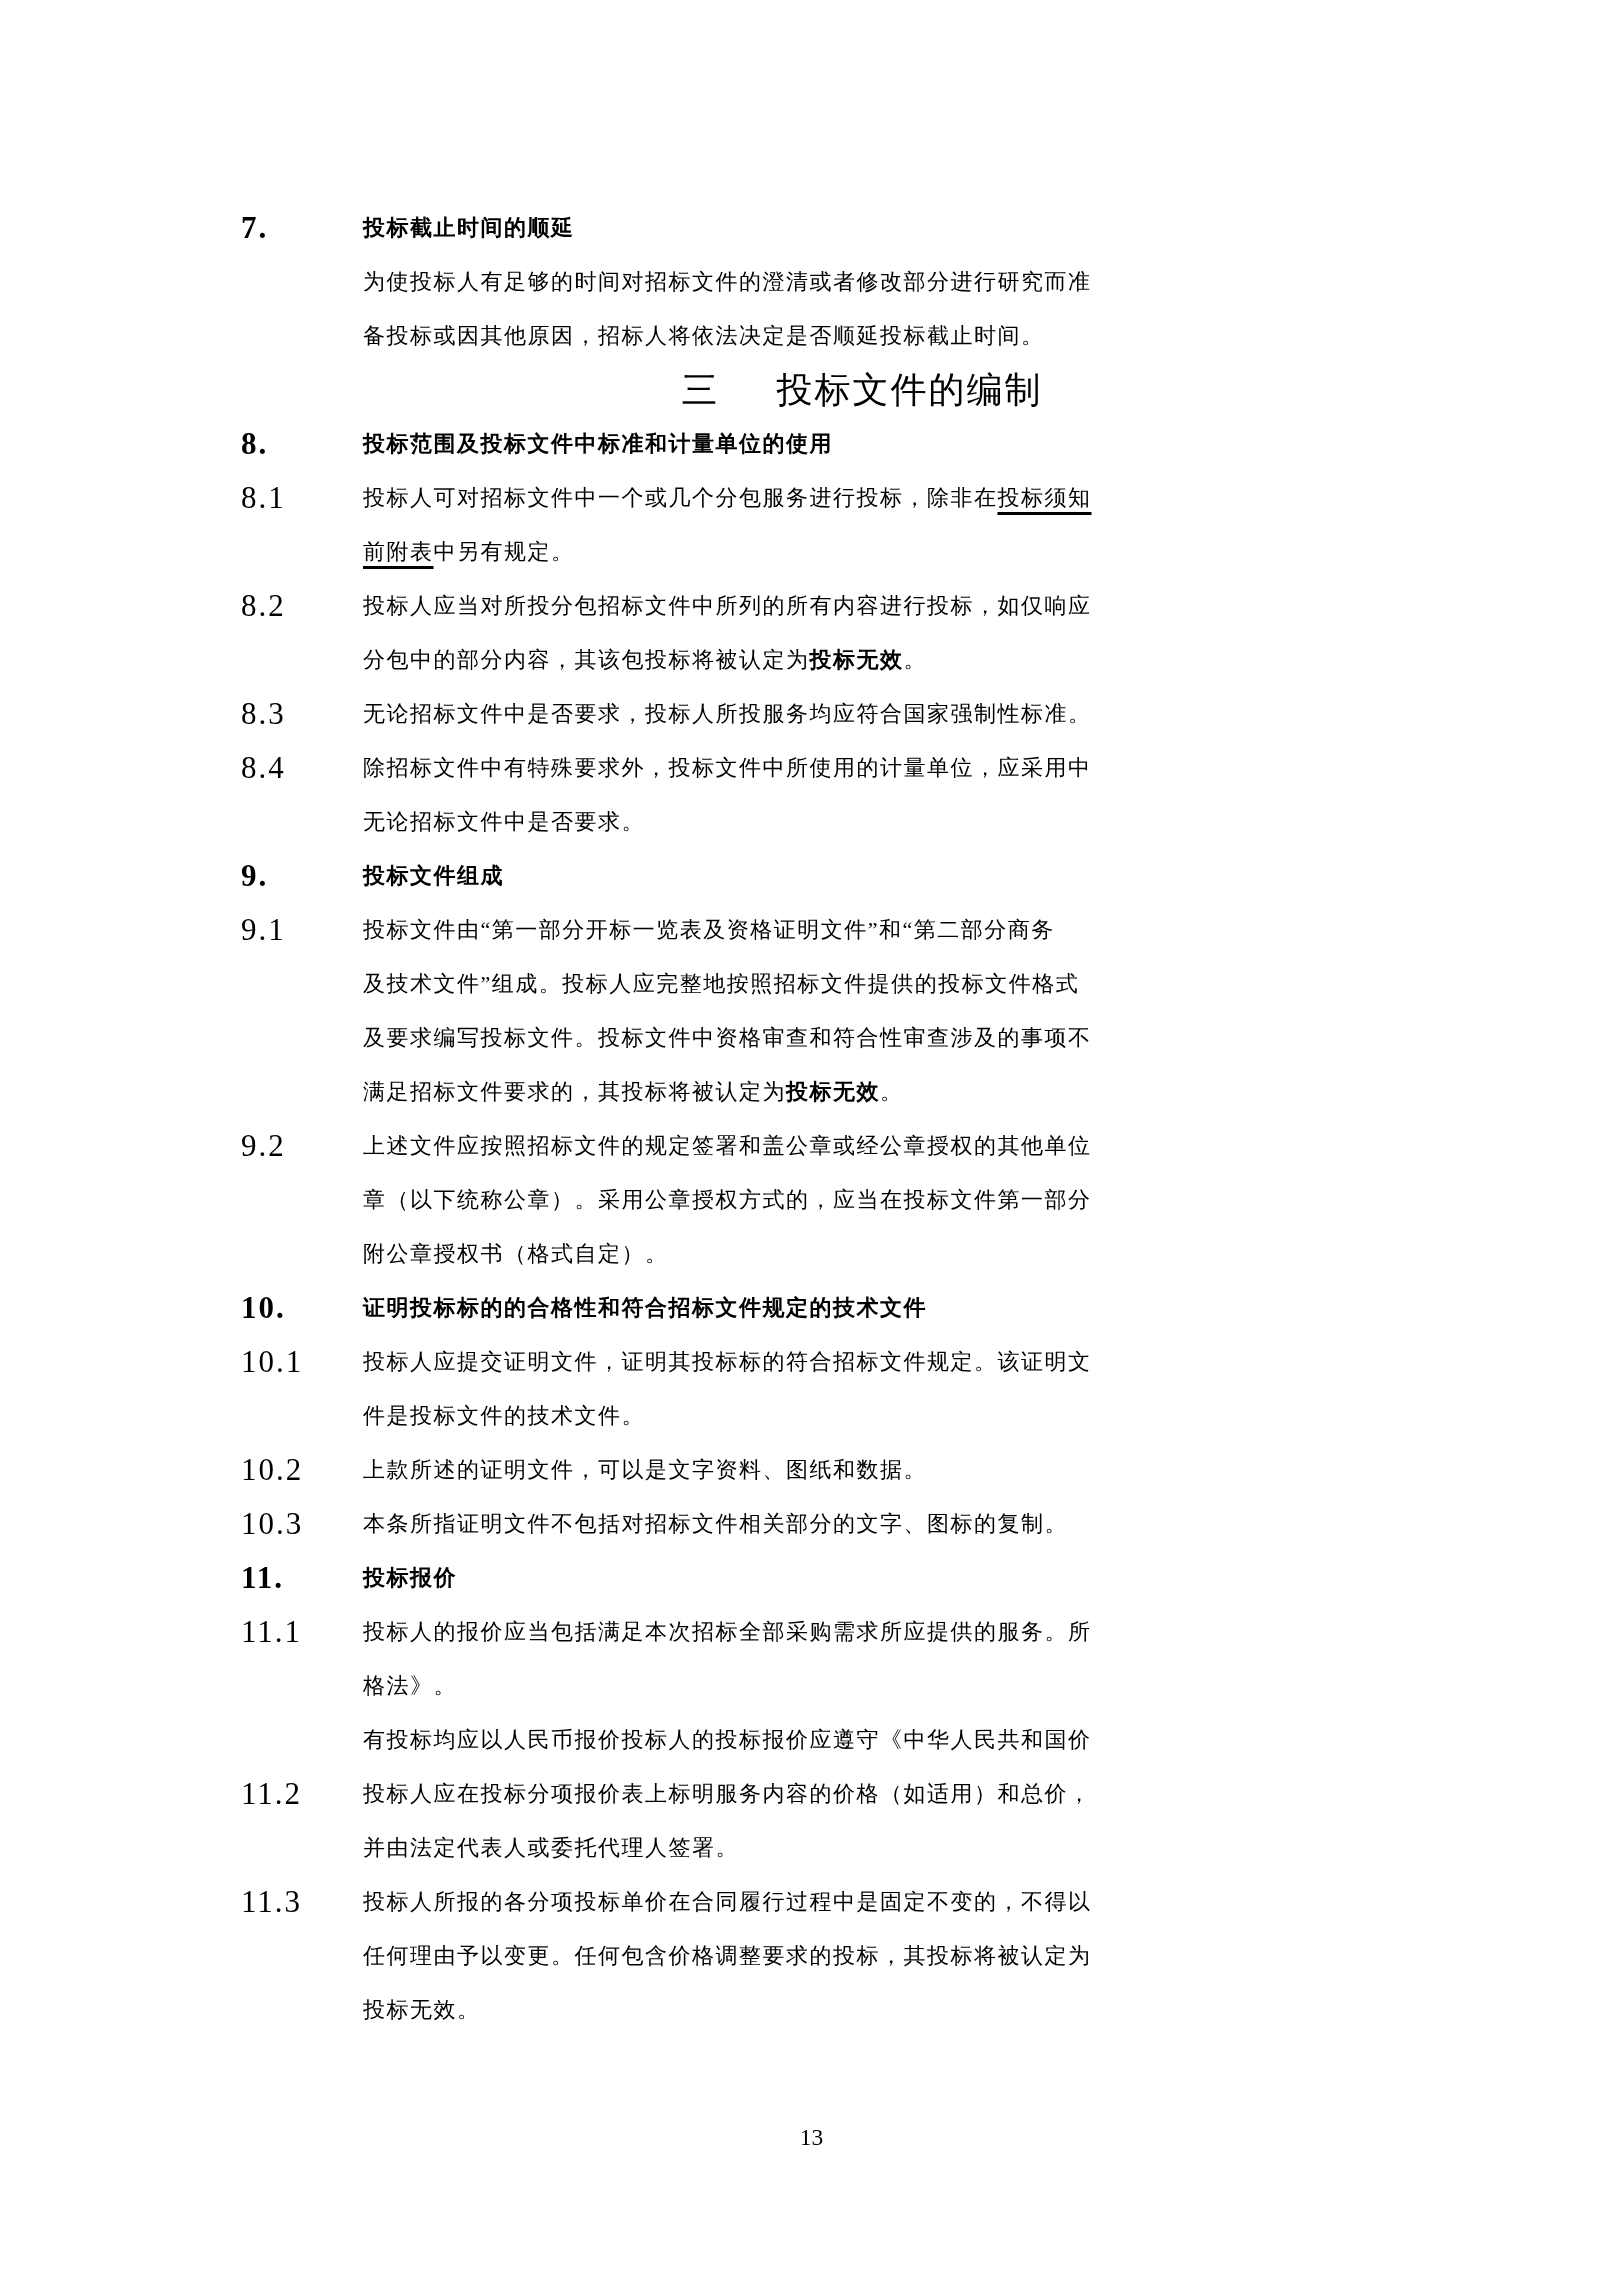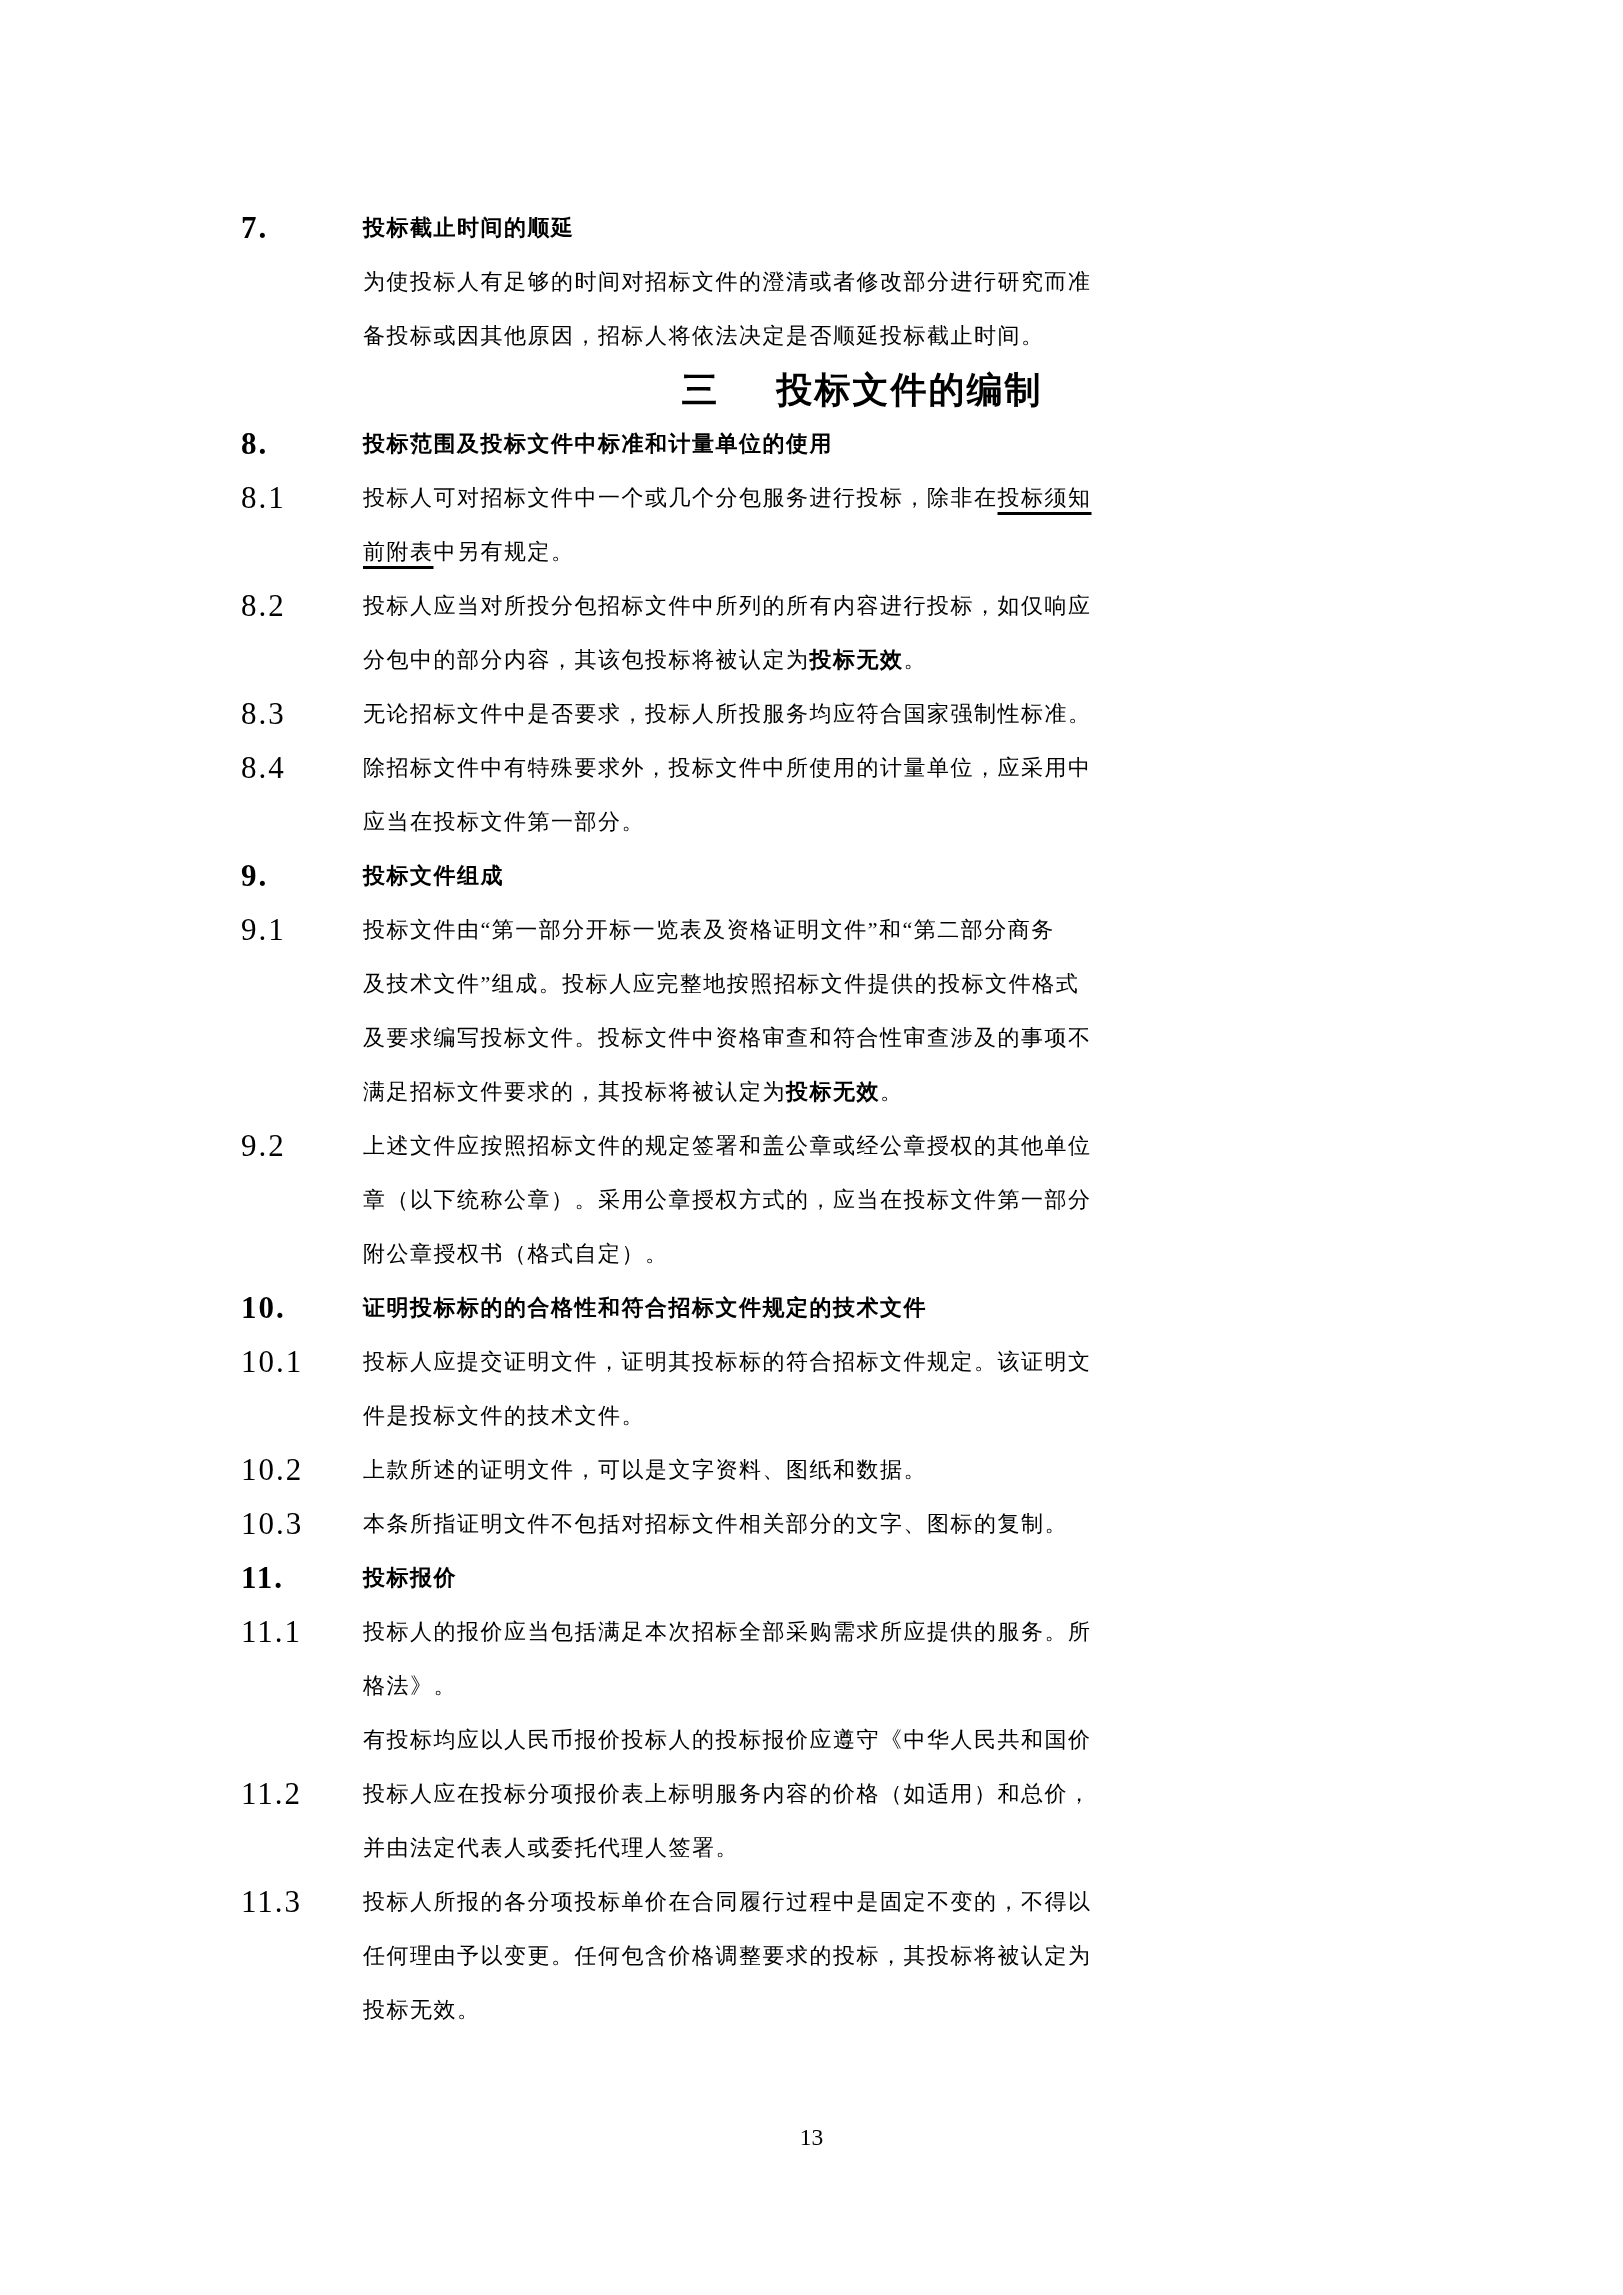--- a/index.html
+++ b/index.html
@@ -54,21 +54,21 @@
     text-decoration: underline;
     text-decoration-thickness: 2.6px;
     text-underline-offset: 6.6px;
     margin-top: 24px;
   }
   .title-row {
     margin-left: 122px;
     height: 54px;
     line-height: 54px;
     font-size: 36px;
-    font-weight: bold;
+    font-weight: normal;
     letter-spacing: 2px;
     text-align: center;
     white-space: nowrap;
   }
   .title-prefix {
     margin-right: 57px;
   }
   .page-number {
     position: absolute;
     left: 0;
@@ -121,21 +121,21 @@
       <div class="row">
         <span class="num">8.3</span>
         <div class="lines">
           <div class="line"><span>无论招标文件中是否要求，投标人所投服务均应符合国家强制性标准。</span></div>
         </div>
       </div>
       <div class="row">
         <span class="num">8.4</span>
         <div class="lines">
           <div class="line"><span>除招标文件中有特殊要求外，投标文件中所使用的计量单位，应采用中</span></div>
-          <div class="line"><span>应当在投标文件第一部分。</span></div>
+          <div class="line"><span>无论招标文件中是否要求。</span></div>
         </div>
       </div>
       <div class="row heading">
         <span class="num">9.</span>
         <div class="lines">
           <div class="line"><span class="b">投标文件组成</span></div>
         </div>
       </div>
       <div class="row">
         <span class="num">9.1</span>

